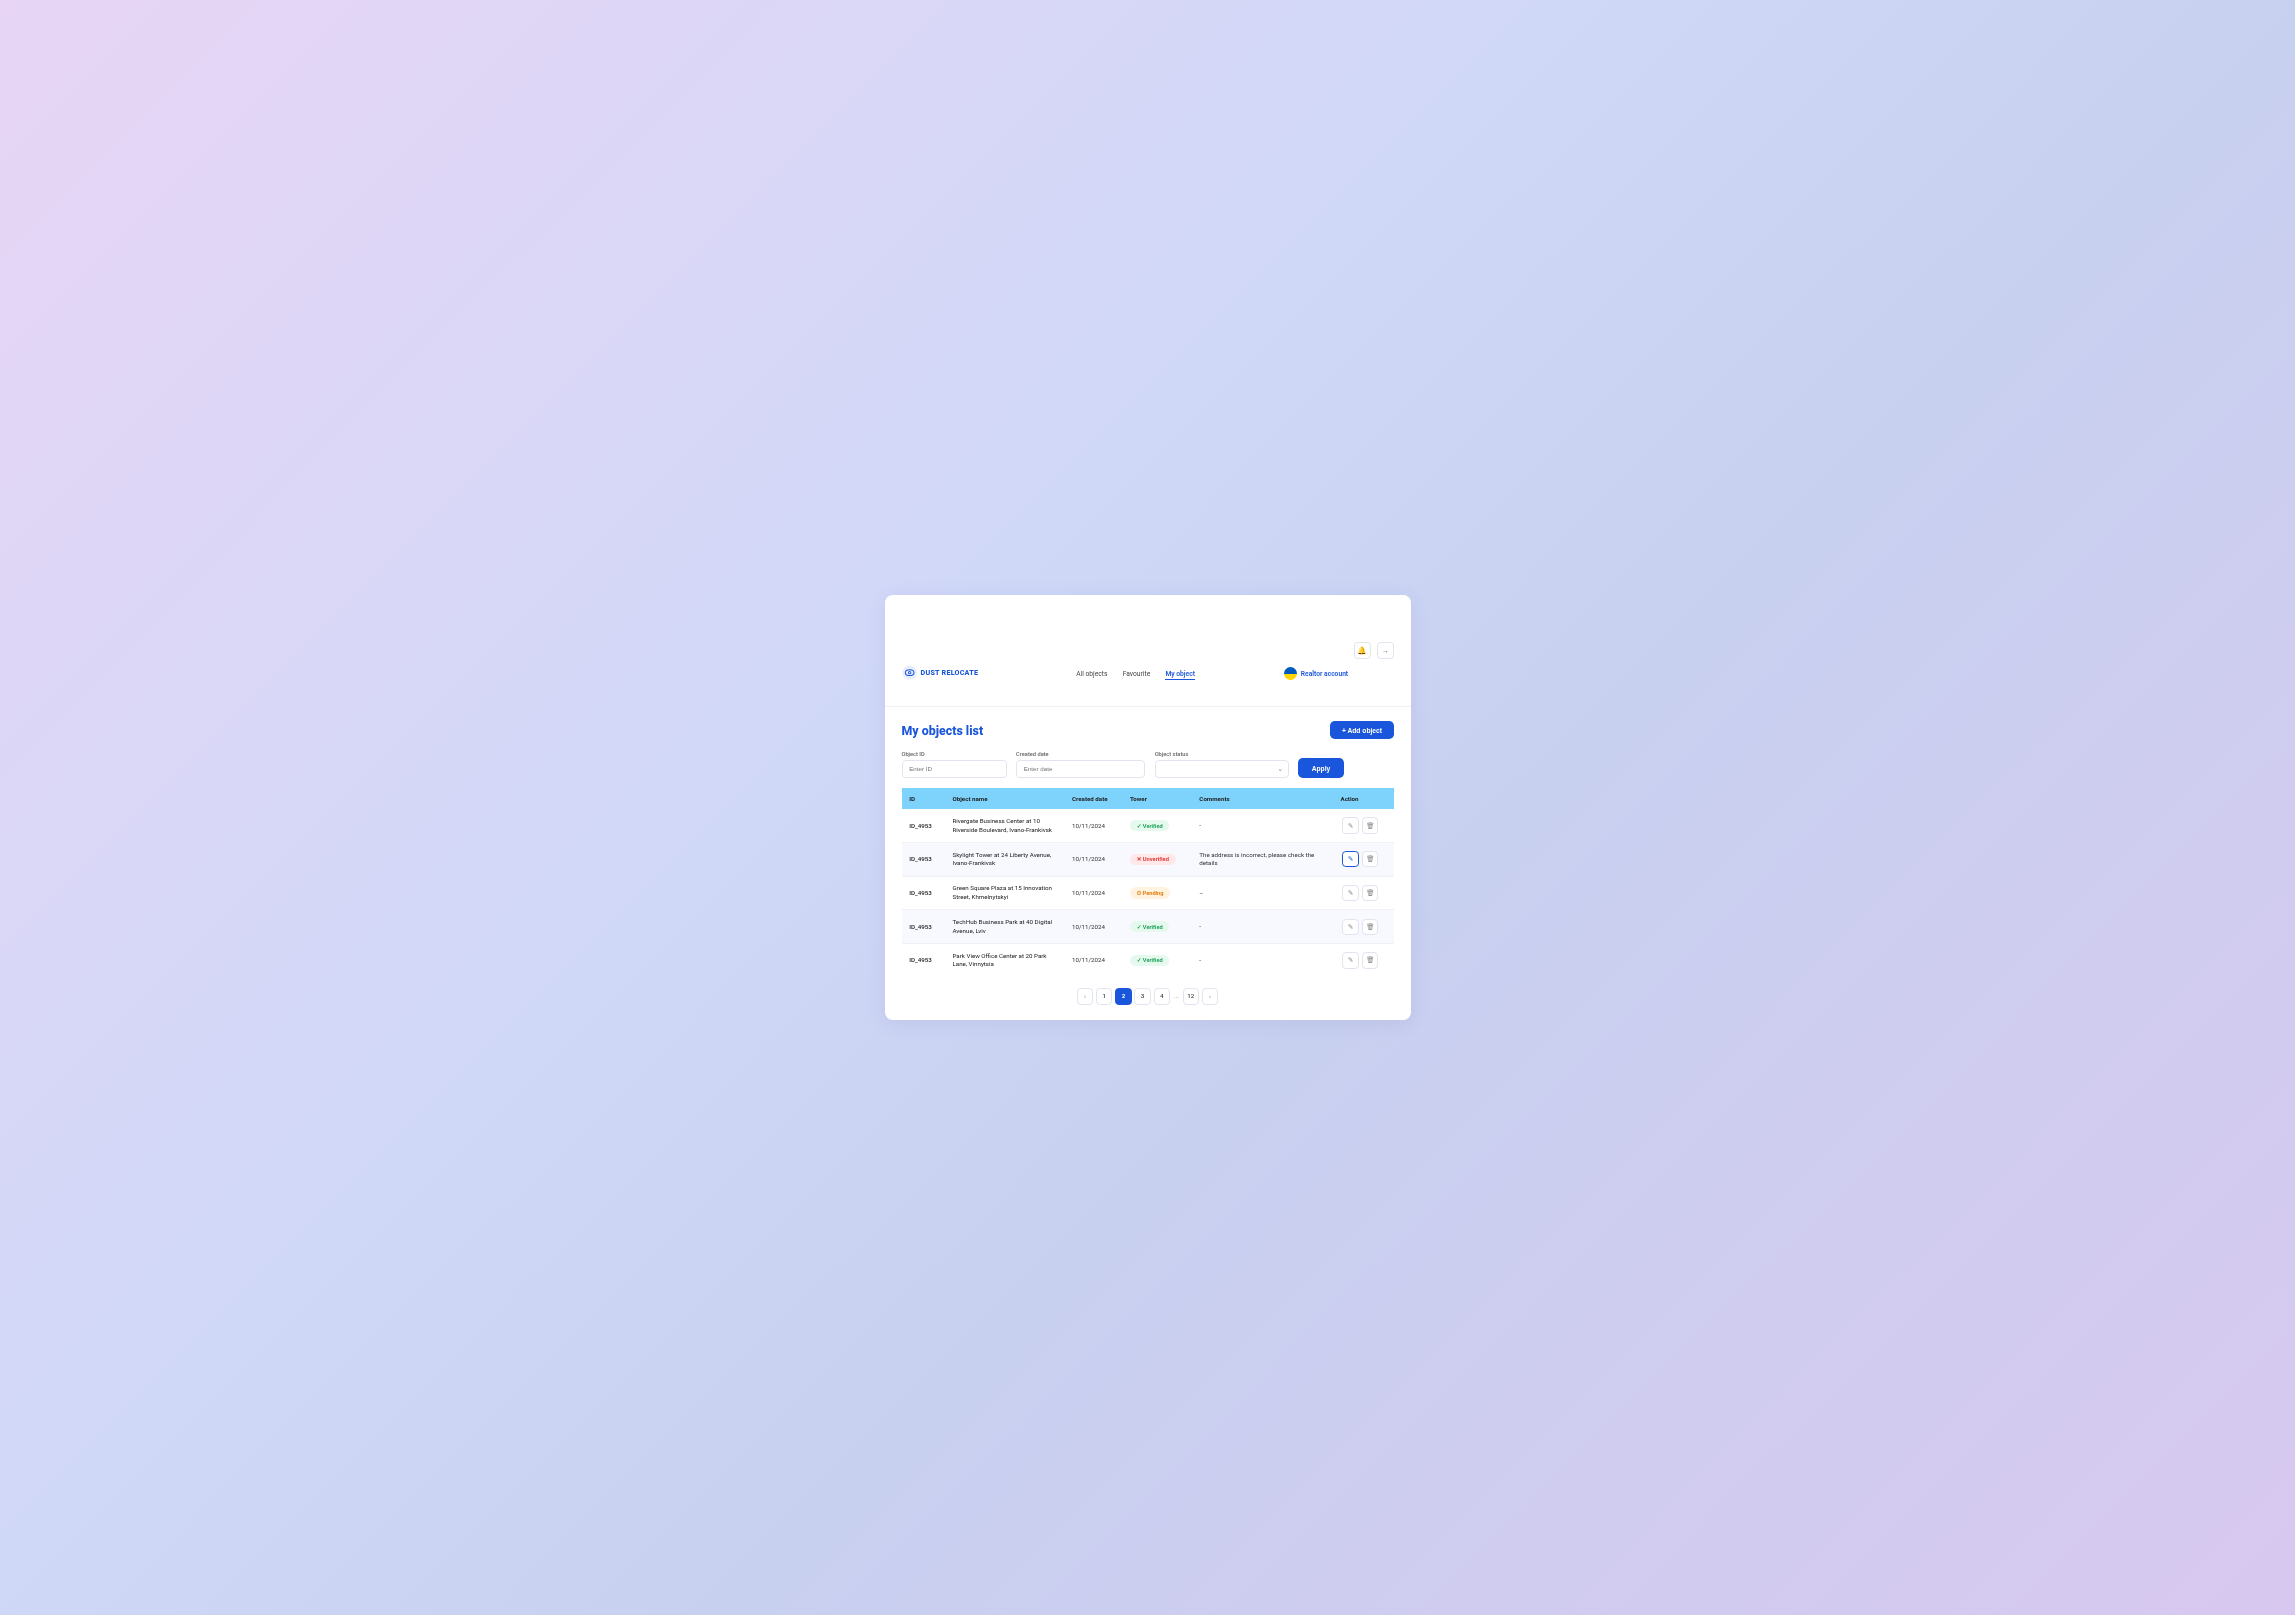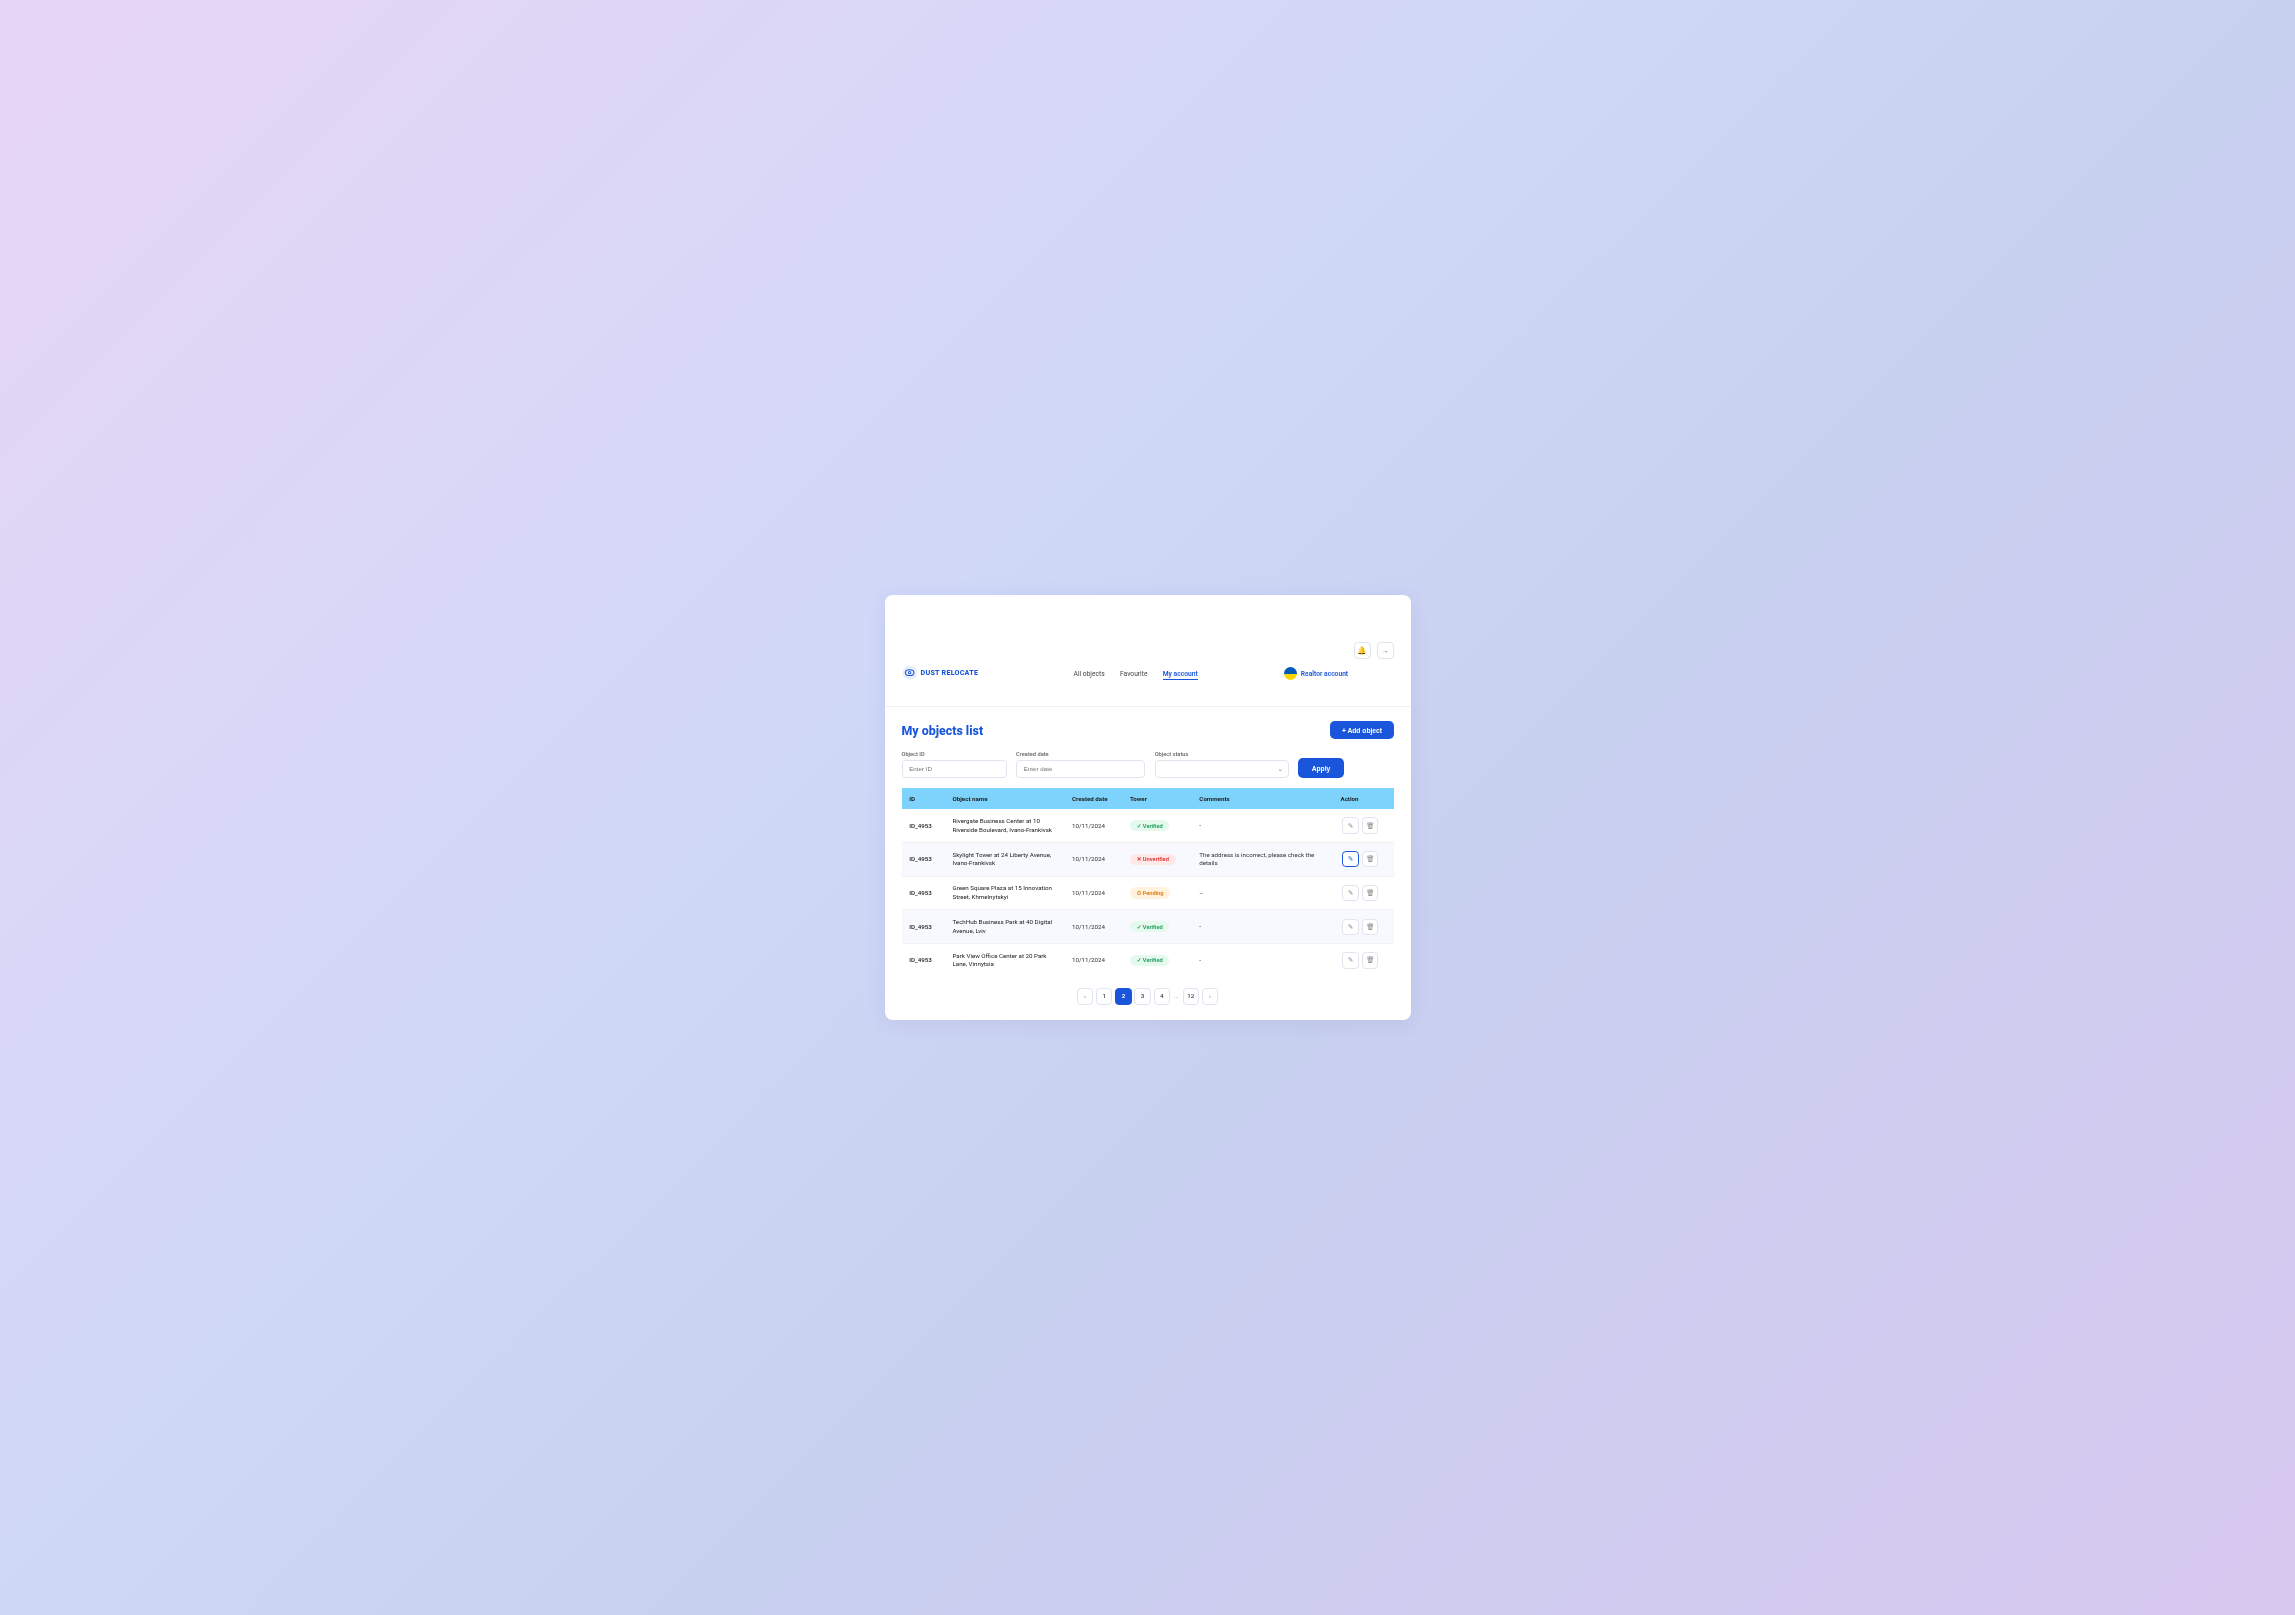--- a/index.html
+++ b/index.html
@@ -315,21 +315,21 @@
         <ellipse cx="16" cy="16" rx="9" ry="6" stroke="#1a56db" stroke-width="2.2" fill="none"></ellipse>
         <circle cx="16" cy="16" r="3.5" fill="#1a56db"></circle>
         <circle cx="16" cy="16" r="1.5" fill="#fff"></circle>
       </svg>
       <span>DUST RELOCATE</span>
     </div>
 
     <nav class="nav">
       <a class="nav-item">All objects</a>
       <a class="nav-item">Favourite</a>
-      <a class="nav-item active">My account</a>
+      <a class="nav-item active">My object</a>
     </nav>
 
     <div class="header-right">
       <div class="realtor-account">
         <div class="flag-circle">
           <div class="flag-top"></div>
           <div class="flag-bottom"></div>
         </div>
         <span>Realtor account</span>
       </div>

